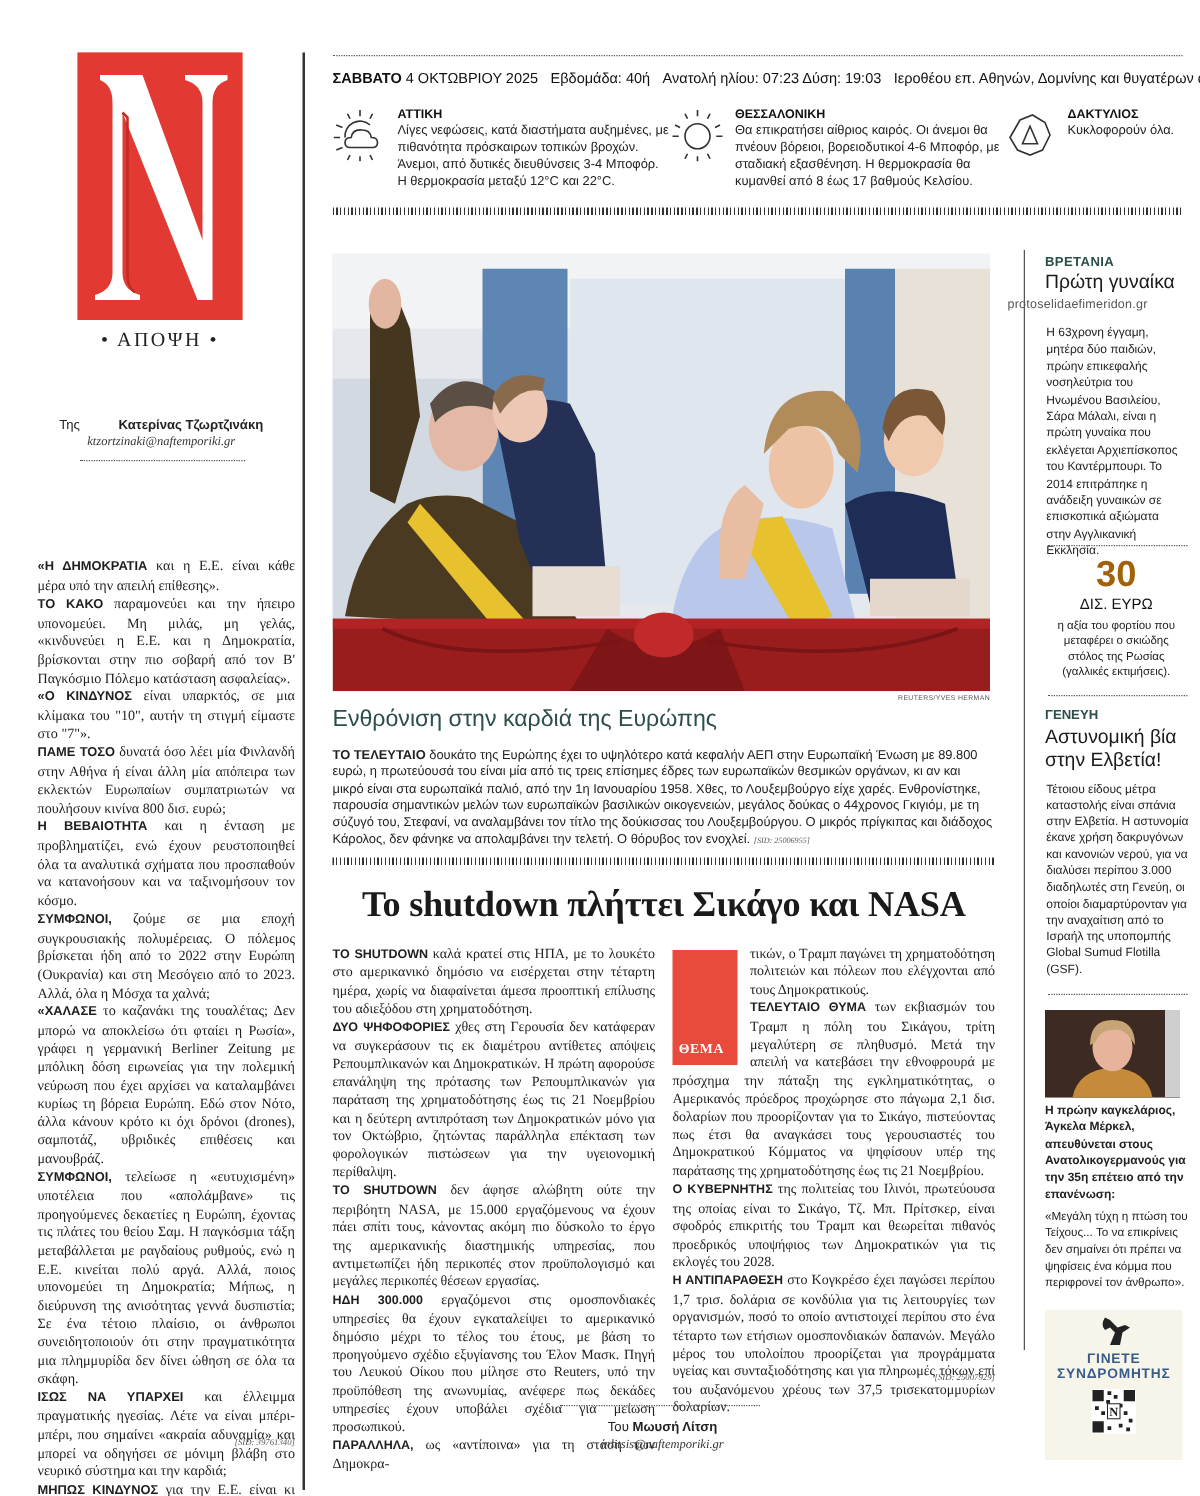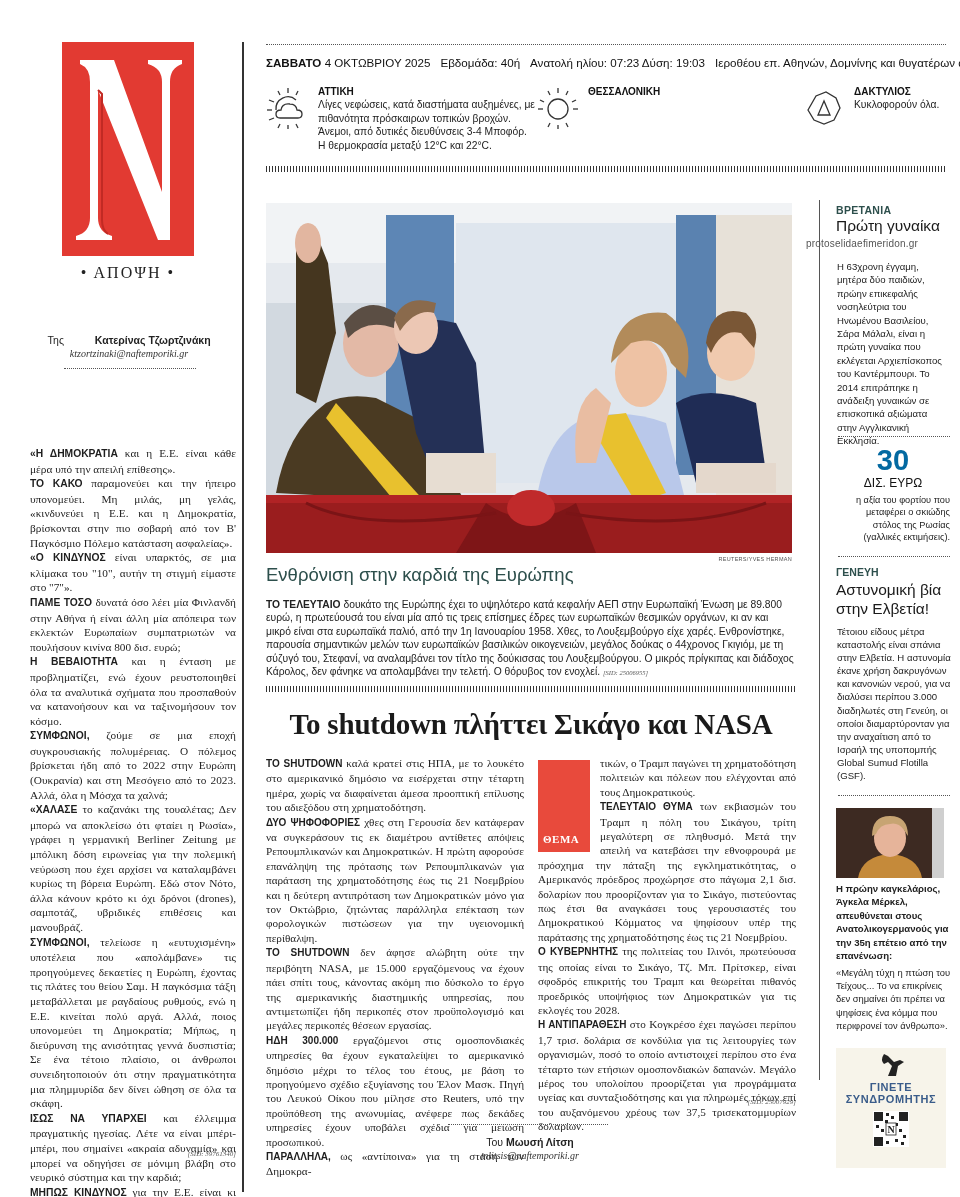--- a/index.html
+++ b/index.html
@@ -66,23 +66,23 @@
     #art-byline .by b { font-weight: bold; }
     #art-byline .mail { font-family: "Liberation Serif", serif; font-style: italic; font-size: 10px; color: #333; margin-top: 2px; }
 
     
     #right-rule { position: absolute; left: 819px; top: 200px; width: 1px; height: 880px; background: #555; }
     #sb1-kicker { position: absolute; left: 836px; top: 204px; font-size: 10.5px; font-weight: bold; color: #2d4f4c; letter-spacing: 0.3px; }
     #sb1-title { position: absolute; left: 836px; top: 217px; font-size: 15.5px; color: #1a1a1a; }
     #watermark { position: absolute; left: 806px; top: 238px; width: 150px; font-size: 10px; font-weight: normal; color: #555; letter-spacing: 0.2px; }
     #sb1-body { position: absolute; left: 837px; top: 260px; width: 112px; font-size: 9.6px; line-height: 13.4px; color: #222; }
     #sb-dots1 { position: absolute; left: 838px; top: 436px; width: 112px; }
-    #stat-num { position: absolute; left: 836px; top: 444px; width: 114px; text-align: center; font-size: 29px; font-weight: bold; color: #0369a1; }
+    #stat-num { position: absolute; left: 836px; top: 444px; width: 114px; text-align: center; font-size: 29px; font-weight: bold; color: #a16207; }
     #stat-unit { position: absolute; left: 836px; top: 476px; width: 114px; text-align: center; font-size: 12px; color: #111; }
-    #stat-text { position: absolute; left: 836px; top: 494px; width: 114px; text-align: right; font-size: 9.2px; line-height: 12.3px; color: #222; }
+    #stat-text { position: absolute; left: 836px; top: 494px; width: 114px; text-align: center; font-size: 9.2px; line-height: 12.3px; color: #222; }
     #sb-dots2 { position: absolute; left: 838px; top: 556px; width: 112px; }
     #sb2-kicker { position: absolute; left: 836px; top: 566px; font-size: 10.5px; font-weight: bold; color: #2d4f4c; }
     #sb2-title { position: absolute; left: 836px; top: 580px; width: 120px; font-size: 15.5px; line-height: 19px; color: #1a1a1a; }
     #sb2-body { position: absolute; left: 837px; top: 625px; width: 114px; font-size: 9.6px; line-height: 13.1px; color: #222; }
     #sb-dots3 { position: absolute; left: 838px; top: 795px; width: 112px; }
     #merkel-photo { position: absolute; left: 836px; top: 808px; width: 108px; height: 70px; overflow: hidden; background: #4a2e22; }
     #merkel-photo svg { width: 100%; height: 100%; display: block; }
     #merkel-caption { position: absolute; left: 836px; top: 882px; width: 118px; font-size: 9.6px; line-height: 13.4px; font-weight: bold; color: #222; }
     #merkel-quote { position: absolute; left: 836px; top: 966px; width: 120px; font-size: 9.4px; line-height: 13.2px; color: #222; }
     #subscribe { position: absolute; left: 836px; top: 1048px; width: 110px; height: 120px; background: #f7f4ea; text-align: center; }
@@ -170,20 +170,21 @@
         <line x1="37" y1="23" x2="42" y2="23"></line>
       <line x1="4" y1="14" x2="8" y2="16"></line>
         <line x1="40" y1="14" x2="36" y2="16"></line>
       <line x1="12" y1="41" x2="14" y2="37"></line>
         <line x1="22" y1="43" x2="22" y2="39"></line>
         <line x1="32" y1="41" x2="30" y2="37"></line>
     </g>
   </svg>
   <div>
     <div class="wtitle">ΘΕΣΣΑΛΟΝΙΚΗ</div>
+    <div class="wtext">Θα επικρατήσει αίθριος καιρός. Οι άνεμοι θα πνέουν βόρειοι, βορειοδυτικοί 4-6 Μποφόρ, με σταδιακή εξασθένηση. Η θερμοκρασία θα κυμανθεί από 8 έως 17 βαθμούς Κελσίου.</div>
   </div>
 </div>
 <div id="w-dakt" class="weather">
   <svg class="wicon" viewBox="0 0 44 44">
     <g stroke="#333" stroke-width="1.3" fill="none">
       <path d="M6 24 L14 10 L24 6 L34 12 L38 22 L32 34 L22 38 L12 34 Z"></path>
       <path d="M22 15 L16 29 H28 Z"></path>
     </g>
   </svg>
   <div>

